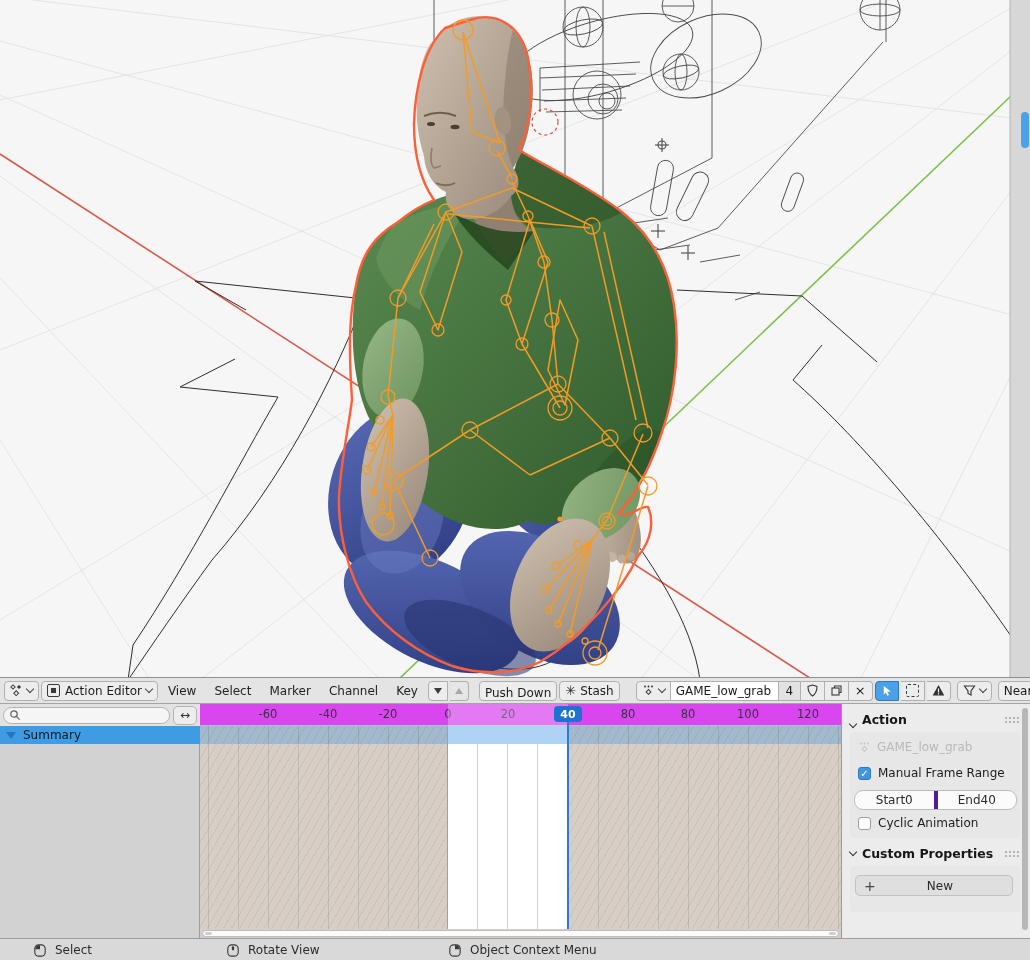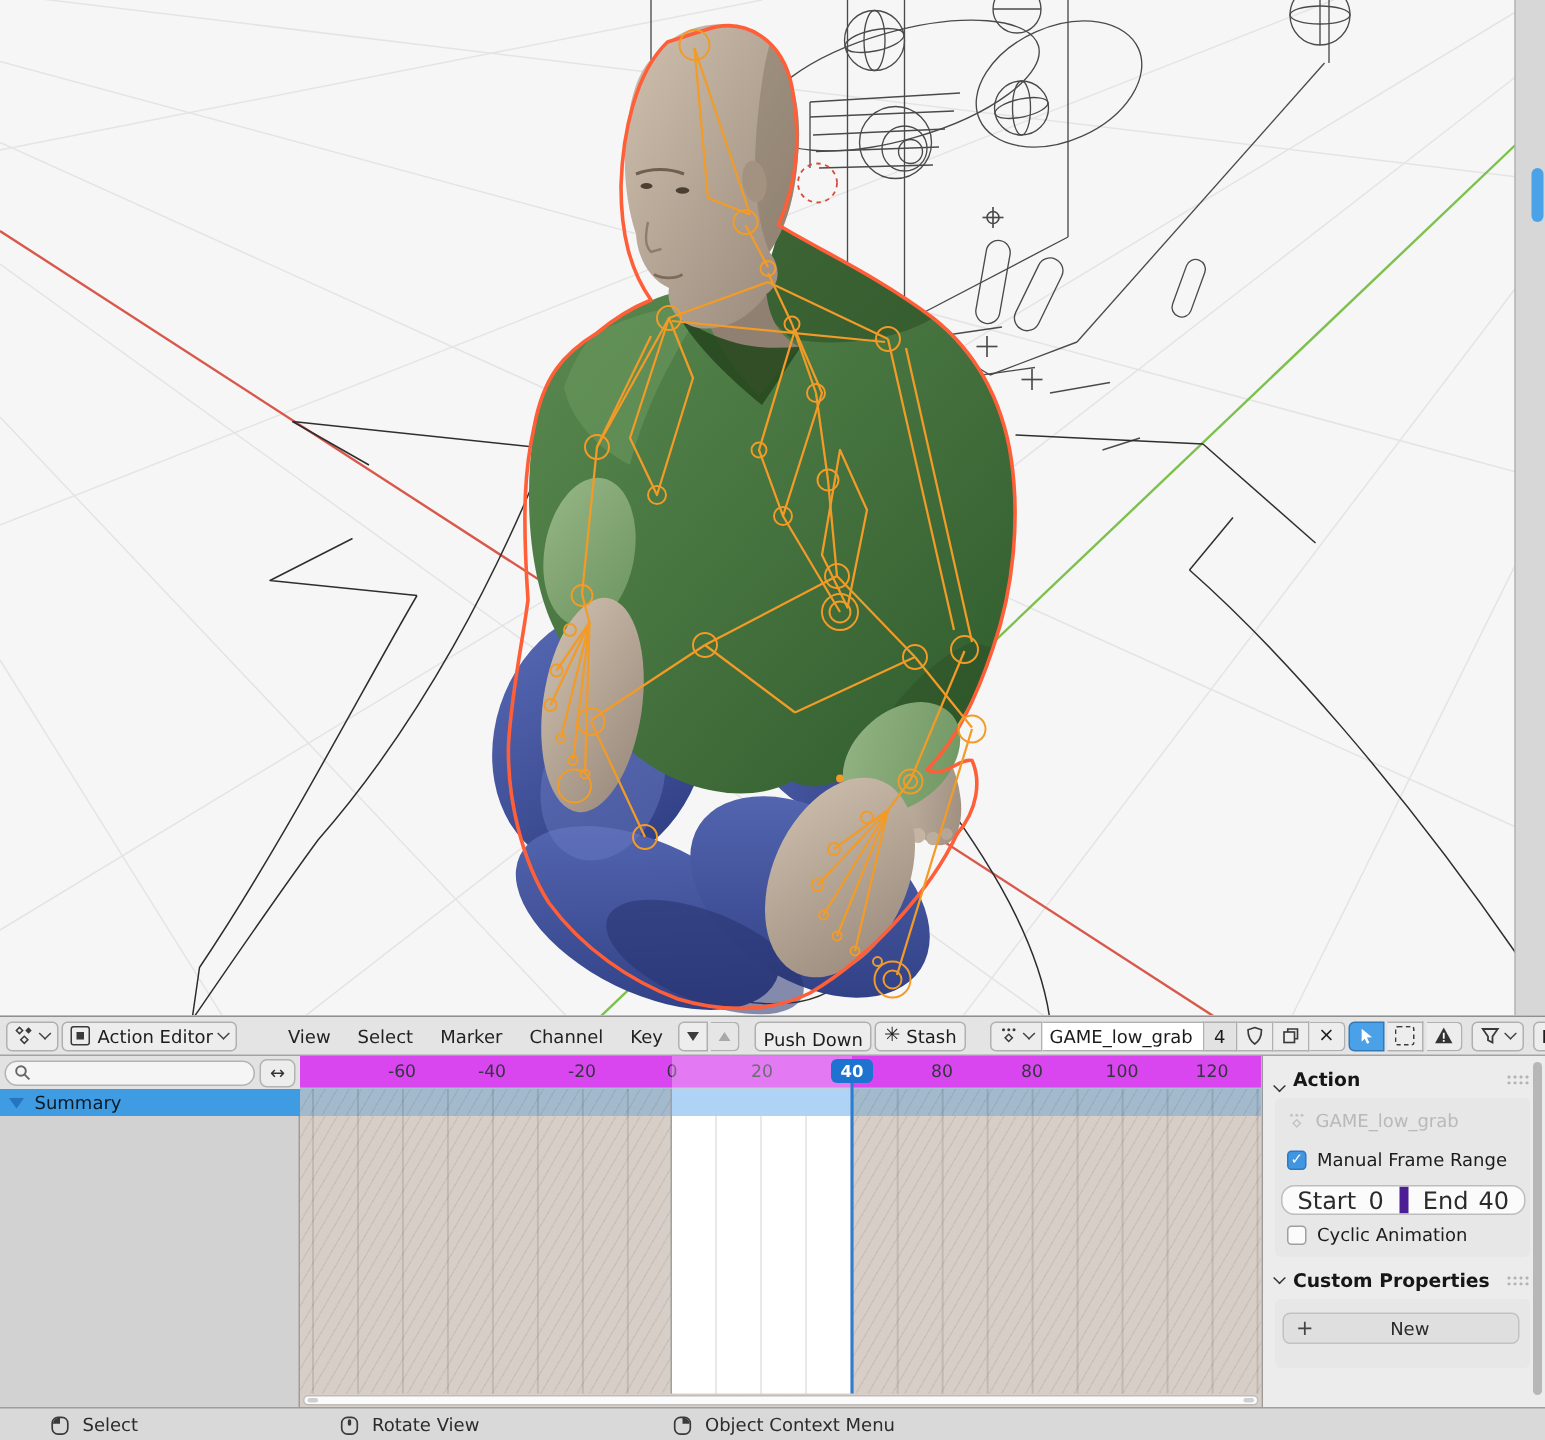--- a/index.html
+++ b/index.html
@@ -64,22 +64,22 @@
   #sidebar{left:841px;top:0;width:189px;height:234px;background:#ececec;border-left:1px solid #9a9a9a;box-sizing:border-box;}
   .panel-hdr{position:absolute;left:8px;display:flex;align-items:center;gap:6px;color:#161616;font-weight:600;font-size:12.5px;}
   .grip{position:absolute;width:16px;height:7px;
         background-image:radial-gradient(#b4b4b4 1px,transparent 1.1px);background-size:4px 4px;}
   .panel-box{position:absolute;left:8px;width:170px;background:#e7e7e7;border-radius:4px;}
   .ghost-row{color:#b9b9b9;display:flex;align-items:center;gap:6px;}
   .cb{width:13px;height:13px;border-radius:3px;box-sizing:border-box;display:inline-flex;align-items:center;justify-content:center;}
   .cb.on{background:#4196e2;border:1px solid #2f79bd;color:#fff;font-size:10px;}
   .cb.off{background:#fbfbfb;border:1px solid #9f9f9f;}
   .numrow{display:flex;height:18px;border:1px solid #bdbdbd;border-radius:9px;overflow:hidden;background:#fbfbfb;}
-  .numcell{flex:1;display:flex;align-items:center;justify-content:space-between;padding:0 10px;font-size:16px;color:#2a2a2a;}
-  .numcell+.numcell{border-left:6px solid #4c1d95;}
+  .numcell{flex:1;display:flex;align-items:center;justify-content:center;padding:0 10px;font-size:12px;color:#2a2a2a;}
+  .numcell+.numcell{border-left:4px solid #4c1d95;}
   #new-btn{display:flex;align-items:center;height:21px;background:#dfdfdf;border:1px solid #c2c2c2;border-radius:5px;box-sizing:border-box;padding:0 8px;color:#2a2a2a;}
   #sb-scroll{left:180px;top:4px;width:6px;height:222px;background:#b7b7b7;border-radius:3px;}
   
   #statusbar{left:0;top:938px;width:1030px;height:22px;background:#d9d9d9;border-top:1px solid #9e9e9e;box-sizing:border-box;
              display:flex;align-items:center;color:#2b2b2b;}
   .sb-item{display:flex;align-items:center;gap:8px;position:absolute;top:0;height:22px;}
   .kf-icon{width:14px;height:13px;display:inline-block;}
   text, svg{user-select:none;}
 </style>
 </head>
@@ -363,21 +363,21 @@
     </span>
     <span class="hbtn" style="width:128px;justify-content:space-between;">
       <span style="display:flex;align-items:center;gap:5px;justify-content:flex-end;">
         <span style="width:11px;height:11px;border:1.3px solid #3a3a3a;border-radius:2px;display:inline-flex;align-items:center;justify-content:center;">
           <span style="width:5px;height:5px;background:#3a3a3a;display:inline-block;"></span>
         </span>
         <span>Action Editor</span>
       </span>
       <span class="chev"></span>
     </span>
-    <span class="menu-item" style="margin-left:24px;">View</span>
+    <span class="menu-item" style="margin-left:0;">View</span>
     <span class="menu-item">Select</span>
     <span class="menu-item">Marker</span>
     <span class="menu-item">Channel</span>
     <span class="menu-item">Key</span>
     <span class="hbtn joinL" style="width:22px;justify-content:center;">
         <span class="tri-dn"></span>
       </span>
     <span class="hbtn joinR" style="width:22px;justify-content:center;background:#e6e6e6;">
         <span class="tri-up"></span>
       </span>

